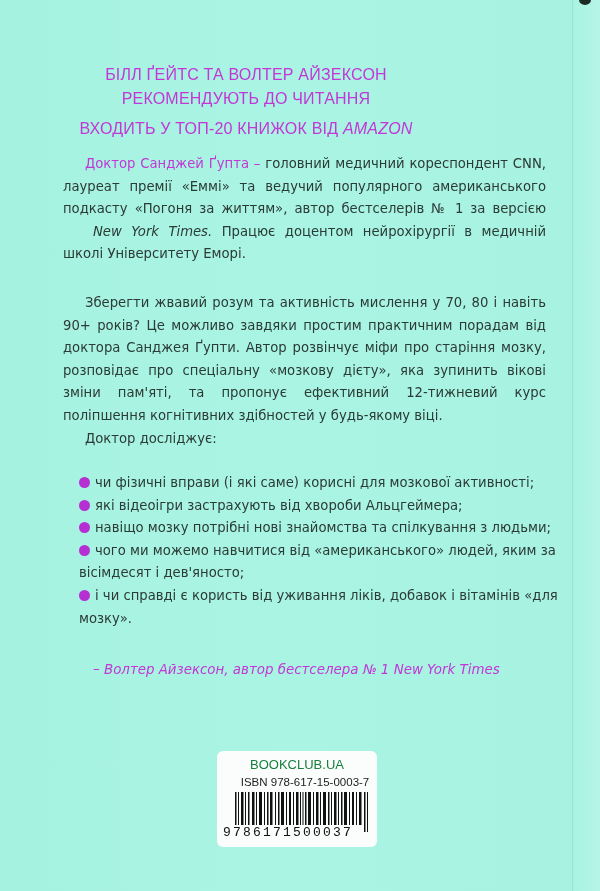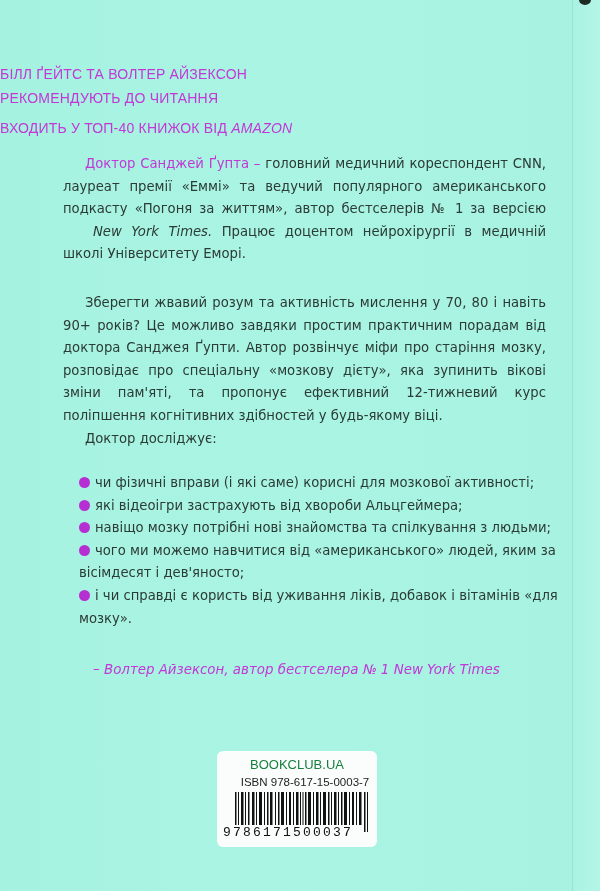--- a/index.html
+++ b/index.html
@@ -29,23 +29,24 @@
     .corner-dot {
       position: absolute;
       left: 579px; top: -5px;
       width: 12px; height: 10px;
       border-radius: 50%;
       background: #1c2a24;
     }
     .headline {
       position: absolute;
       left: 0; width: 492px;
+      text-align: center;
       color: #c237d6;
       font-family: "Liberation Sans", sans-serif;
-      font-size: 14px;
+      font-size: 16px;
       letter-spacing: 0.2px;
     }
     .hl1 { top: 66px; }
     .hl2 { top: 90px; }
     .hl3 { top: 120px; }
     .hl3 .italic { font-style: italic; }
 
     .body-text {
       position: absolute;
       left: 63px;
@@ -140,21 +141,21 @@
   </style>
 </head>
 <body>
 
 <div class="cover"></div>
 <div class="spine-line"></div>
 <div class="corner-dot"></div>
 
 <div class="headline hl1">БІЛЛ ҐЕЙТС ТА ВОЛТЕР АЙЗЕКСОН</div>
 <div class="headline hl2">РЕКОМЕНДУЮТЬ ДО ЧИТАННЯ</div>
-<div class="headline hl3"><span>ВХОДИТЬ У ТОП-40 КНИЖОК ВІД </span><span class="italic">AMAZON</span></div>
+<div class="headline hl3"><span>ВХОДИТЬ У ТОП-20 КНИЖОК ВІД </span><span class="italic">AMAZON</span></div>
 
 <div class="body-text p1"><span class="indent"></span><span class="accent">Доктор Санджей Ґупта –</span><span> головний медичний кореспондент CNN, лауреат премії «Еммі» та ведучий популярного американського подкасту «Погоня за життям», автор бестселерів № 1 за версією </span><span class="ital">New York Times.</span><span> Працює доцентом нейрохірургії в медичній школі Університету Еморі.</span></div>
 
 <div class="body-text p2"><span class="indent"></span><span>Зберегти жвавий розум та активність мислення у 70, 80 і навіть 90+ років? Це можливо завдяки простим практичним порадам від доктора Санджея Ґупти. Автор розвінчує міфи про старіння мозку, розповідає про спеціальну «мозкову дієту», яка зупинить вікові зміни пам'яті, та пропонує ефективний 12-тижневий курс поліпшення когнітивних здібностей у будь-якому віці.</span></div>
 
 <div class="body-text p3"><span class="indent"></span><span>Доктор досліджує:</span></div>
 
 <ul class="bullets">
   <li><span class="dot"></span><span>чи фізичні вправи (і які саме) корисні для мозкової активності;</span></li>
   <li><span class="dot"></span><span>які відеоігри застрахують від хвороби Альцгеймера;</span></li>

